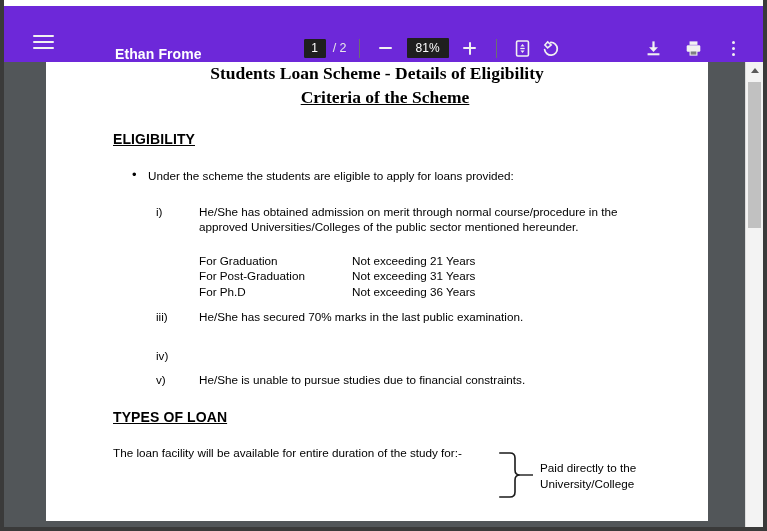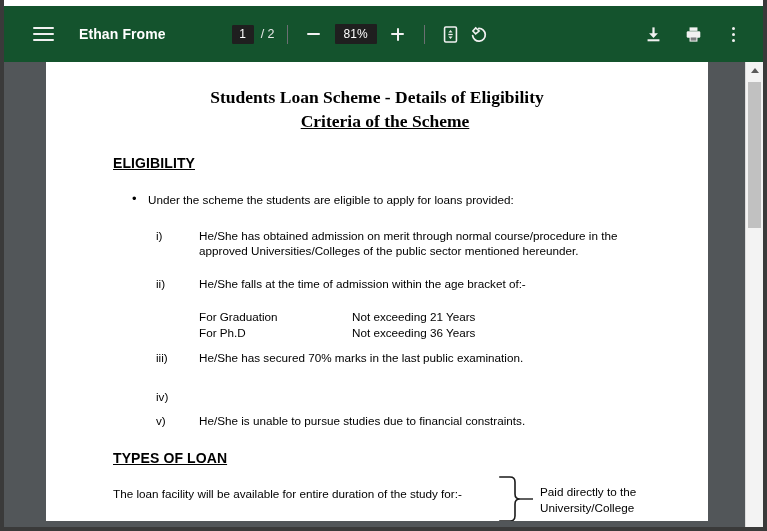--- a/index.html
+++ b/index.html
@@ -42,25 +42,26 @@
     position: absolute; left: 4px; right: 4px; top: 2px; height: 2px;
     background: #ffffff;
   }
 
   
   .toolbar {
     position: absolute;
     top: 6px; left: 4px;
     width: 759px;
     height: 56px;
-    background: #14532d;
-    display: flex;
-    align-items: center;
+    background: #6d28d9;
+    display: flex;
+    align-items: flex-end;
     color: #ffffff;
     box-sizing: border-box;
+    gap: 36px;
   }
 
   .tb-hamburger {
     width: 40px;
     height: 40px;
     margin-left: 19px;
     display: flex;
     flex-direction: column;
     justify-content: center;
     align-items: center;
@@ -240,21 +241,21 @@
   }
 
   .doc-title-1, .doc-title-2 {
     font-family: "Liberation Serif", serif;
     font-weight: bold;
     font-size: 17.5px;
     text-align: center;
     color: #000;
     line-height: 1.35;
   }
-  .doc-title-1 { margin-top: 24px; }
+  .doc-title-1 { }
   .doc-title-2 { text-decoration: underline; margin-left: 16px; }
 
   .sec-head {
     font-size: 14px;
     font-weight: bold;
     text-decoration: underline;
     color: #000;
     margin-left: 67px;
     letter-spacing: .1px;
   }
@@ -434,30 +435,30 @@
         <div class="bullet-row" style="margin-top:21px;">
           <span class="bullet-dot">•</span>
           <span class="bullet-text">Under the scheme the students are eligible to apply for loans provided:</span>
         </div>
 
         <div class="roman-row" style="margin-top:20px;">
           <span class="roman-label">i)</span>
           <span class="roman-text">He/She has obtained admission on merit through normal course/procedure in the approved Universities/Colleges of the public sector mentioned hereunder.</span>
         </div>
 
-        <div class="roman-row" style="margin-top:17px;">
-          <span class="roman-label">ii)</span>
-          <span class="roman-text">He/She falls at the time of admission within the age bracket of:-</span>
-        </div>
 
         <table class="age-table" style="margin-top:18px;">
           <tbody>
               <tr>
             <td class="lbl">For Graduation</td>
             <td>Not exceeding 21 Years</td>
+          </tr>
+          <tr>
+            <td class="lbl">For Post-Graduation</td>
+            <td>Not exceeding 31 Years</td>
           </tr>
           <tr>
             <td class="lbl">For Ph.D</td>
             <td>Not exceeding 36 Years</td>
           </tr>
         </tbody>
           </table>
 
         <div class="roman-row" style="margin-top:9px;">
           <span class="roman-label">iii)</span>

